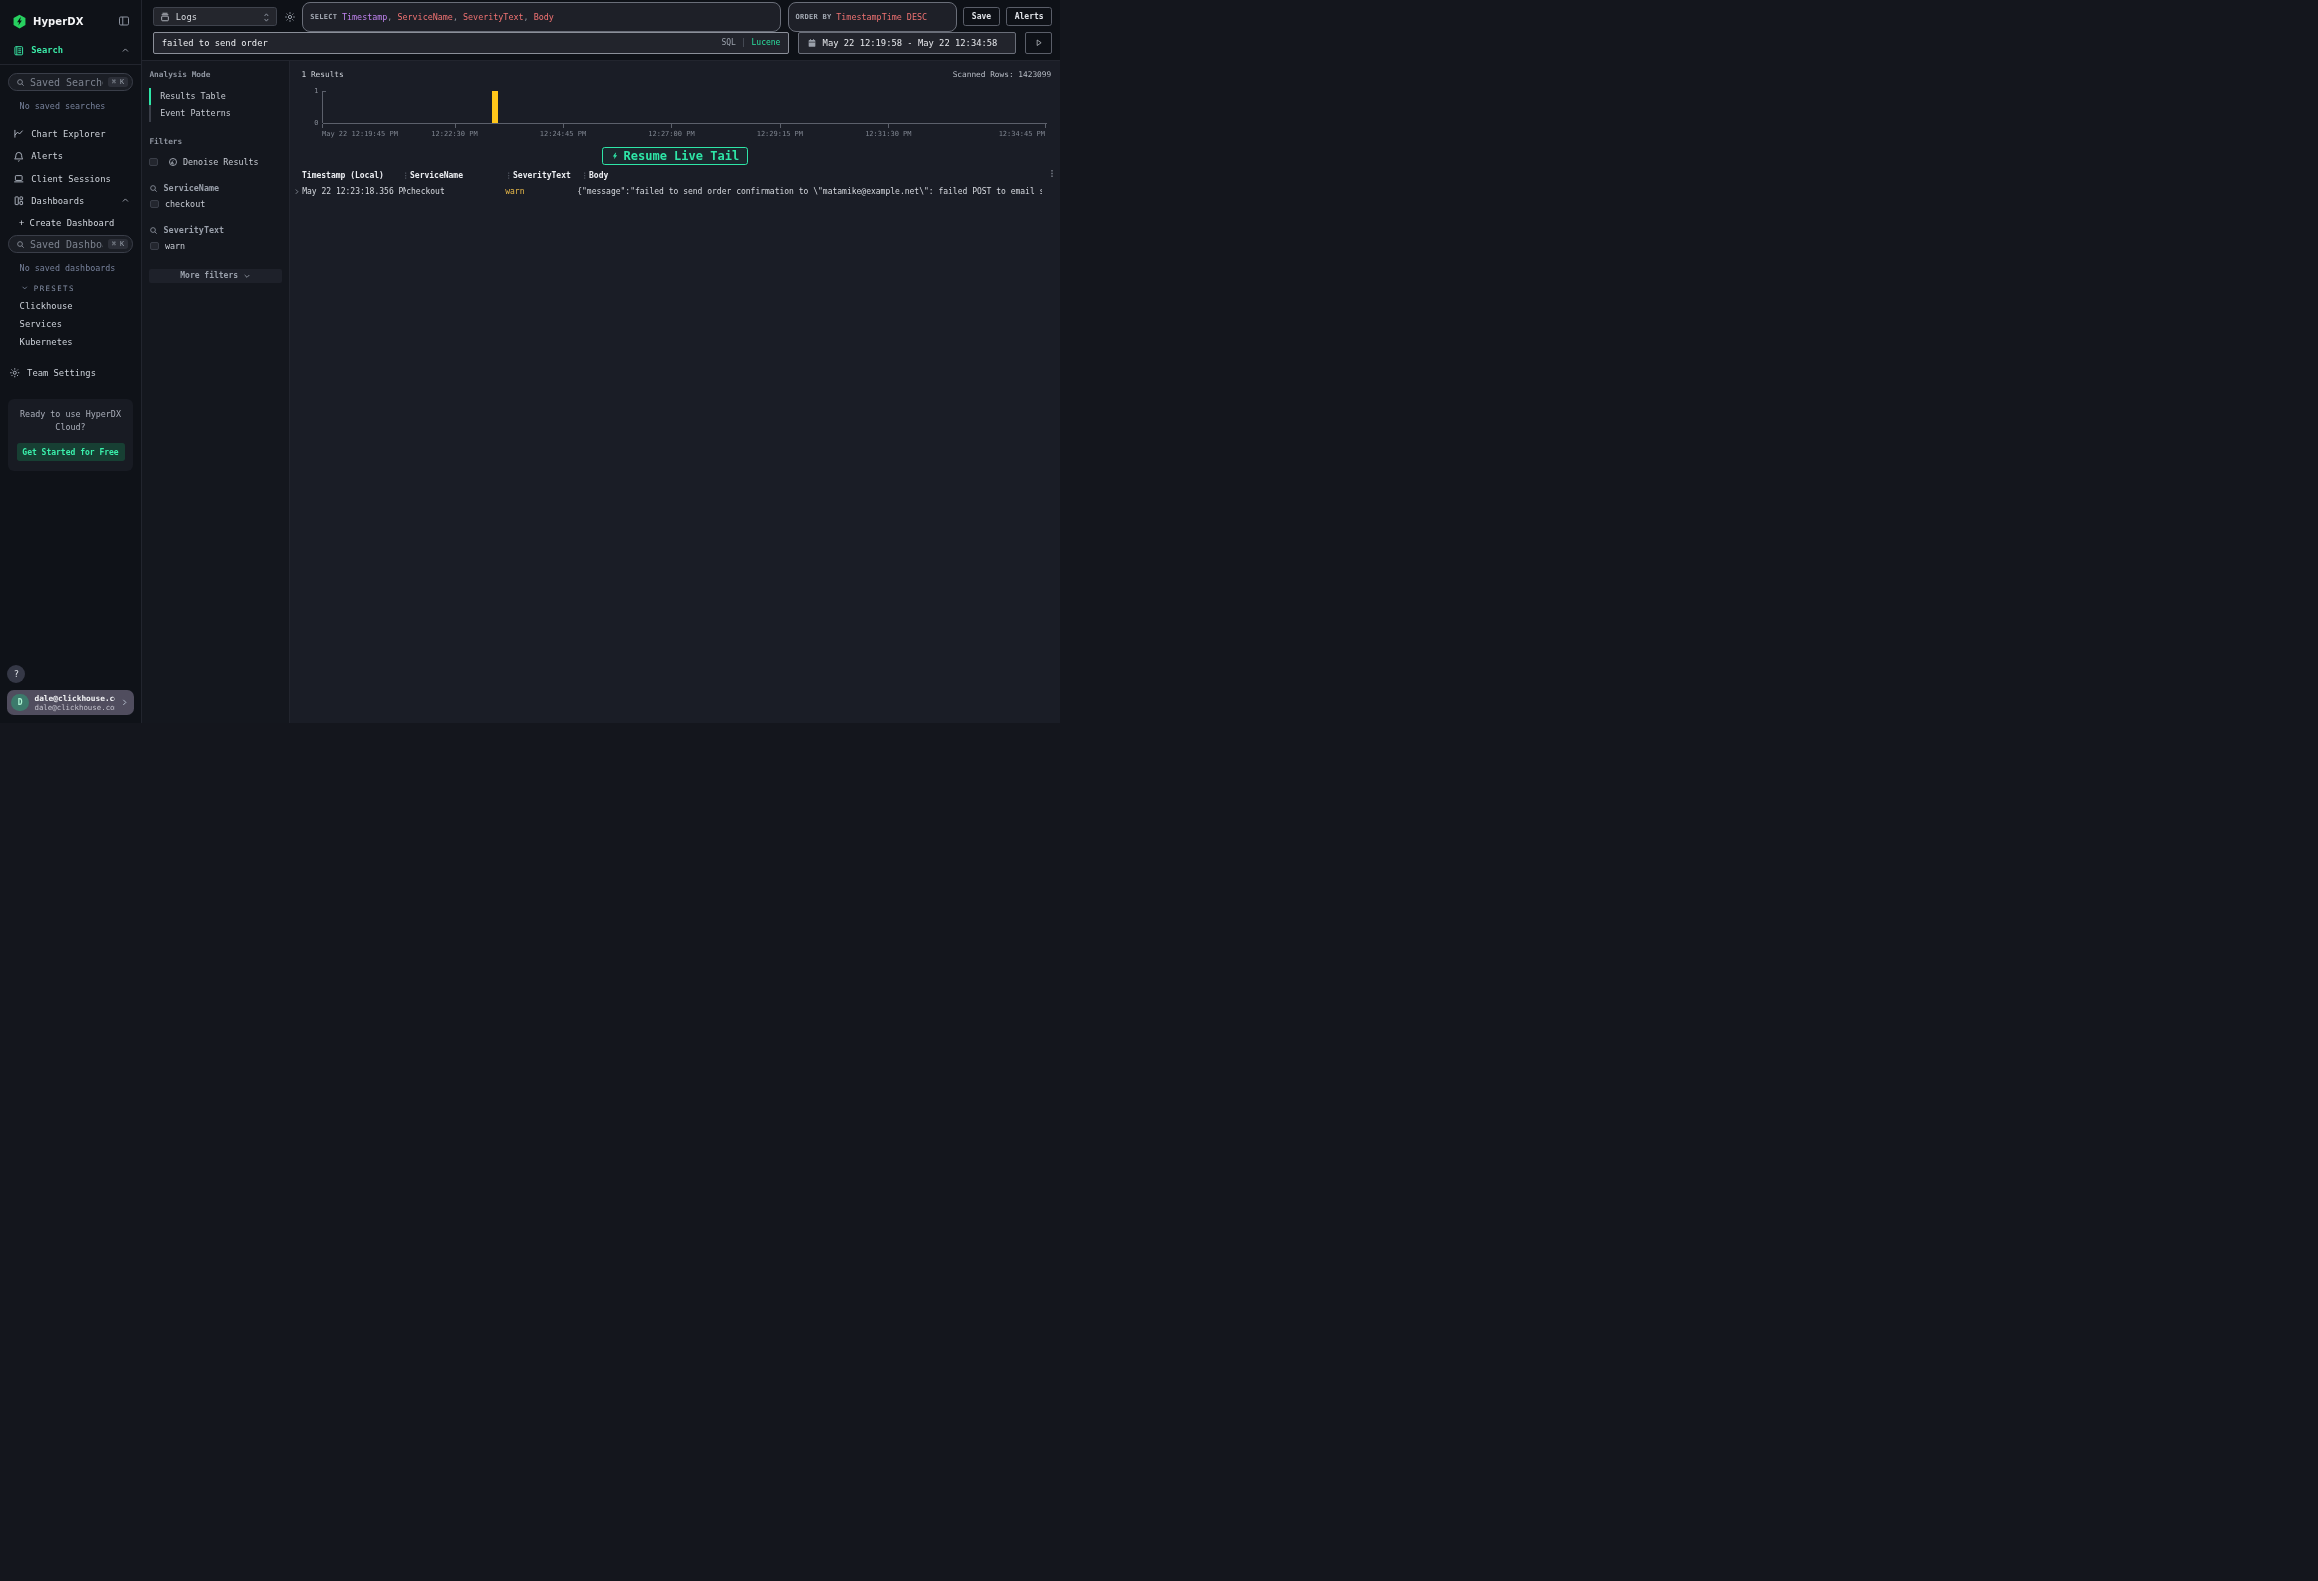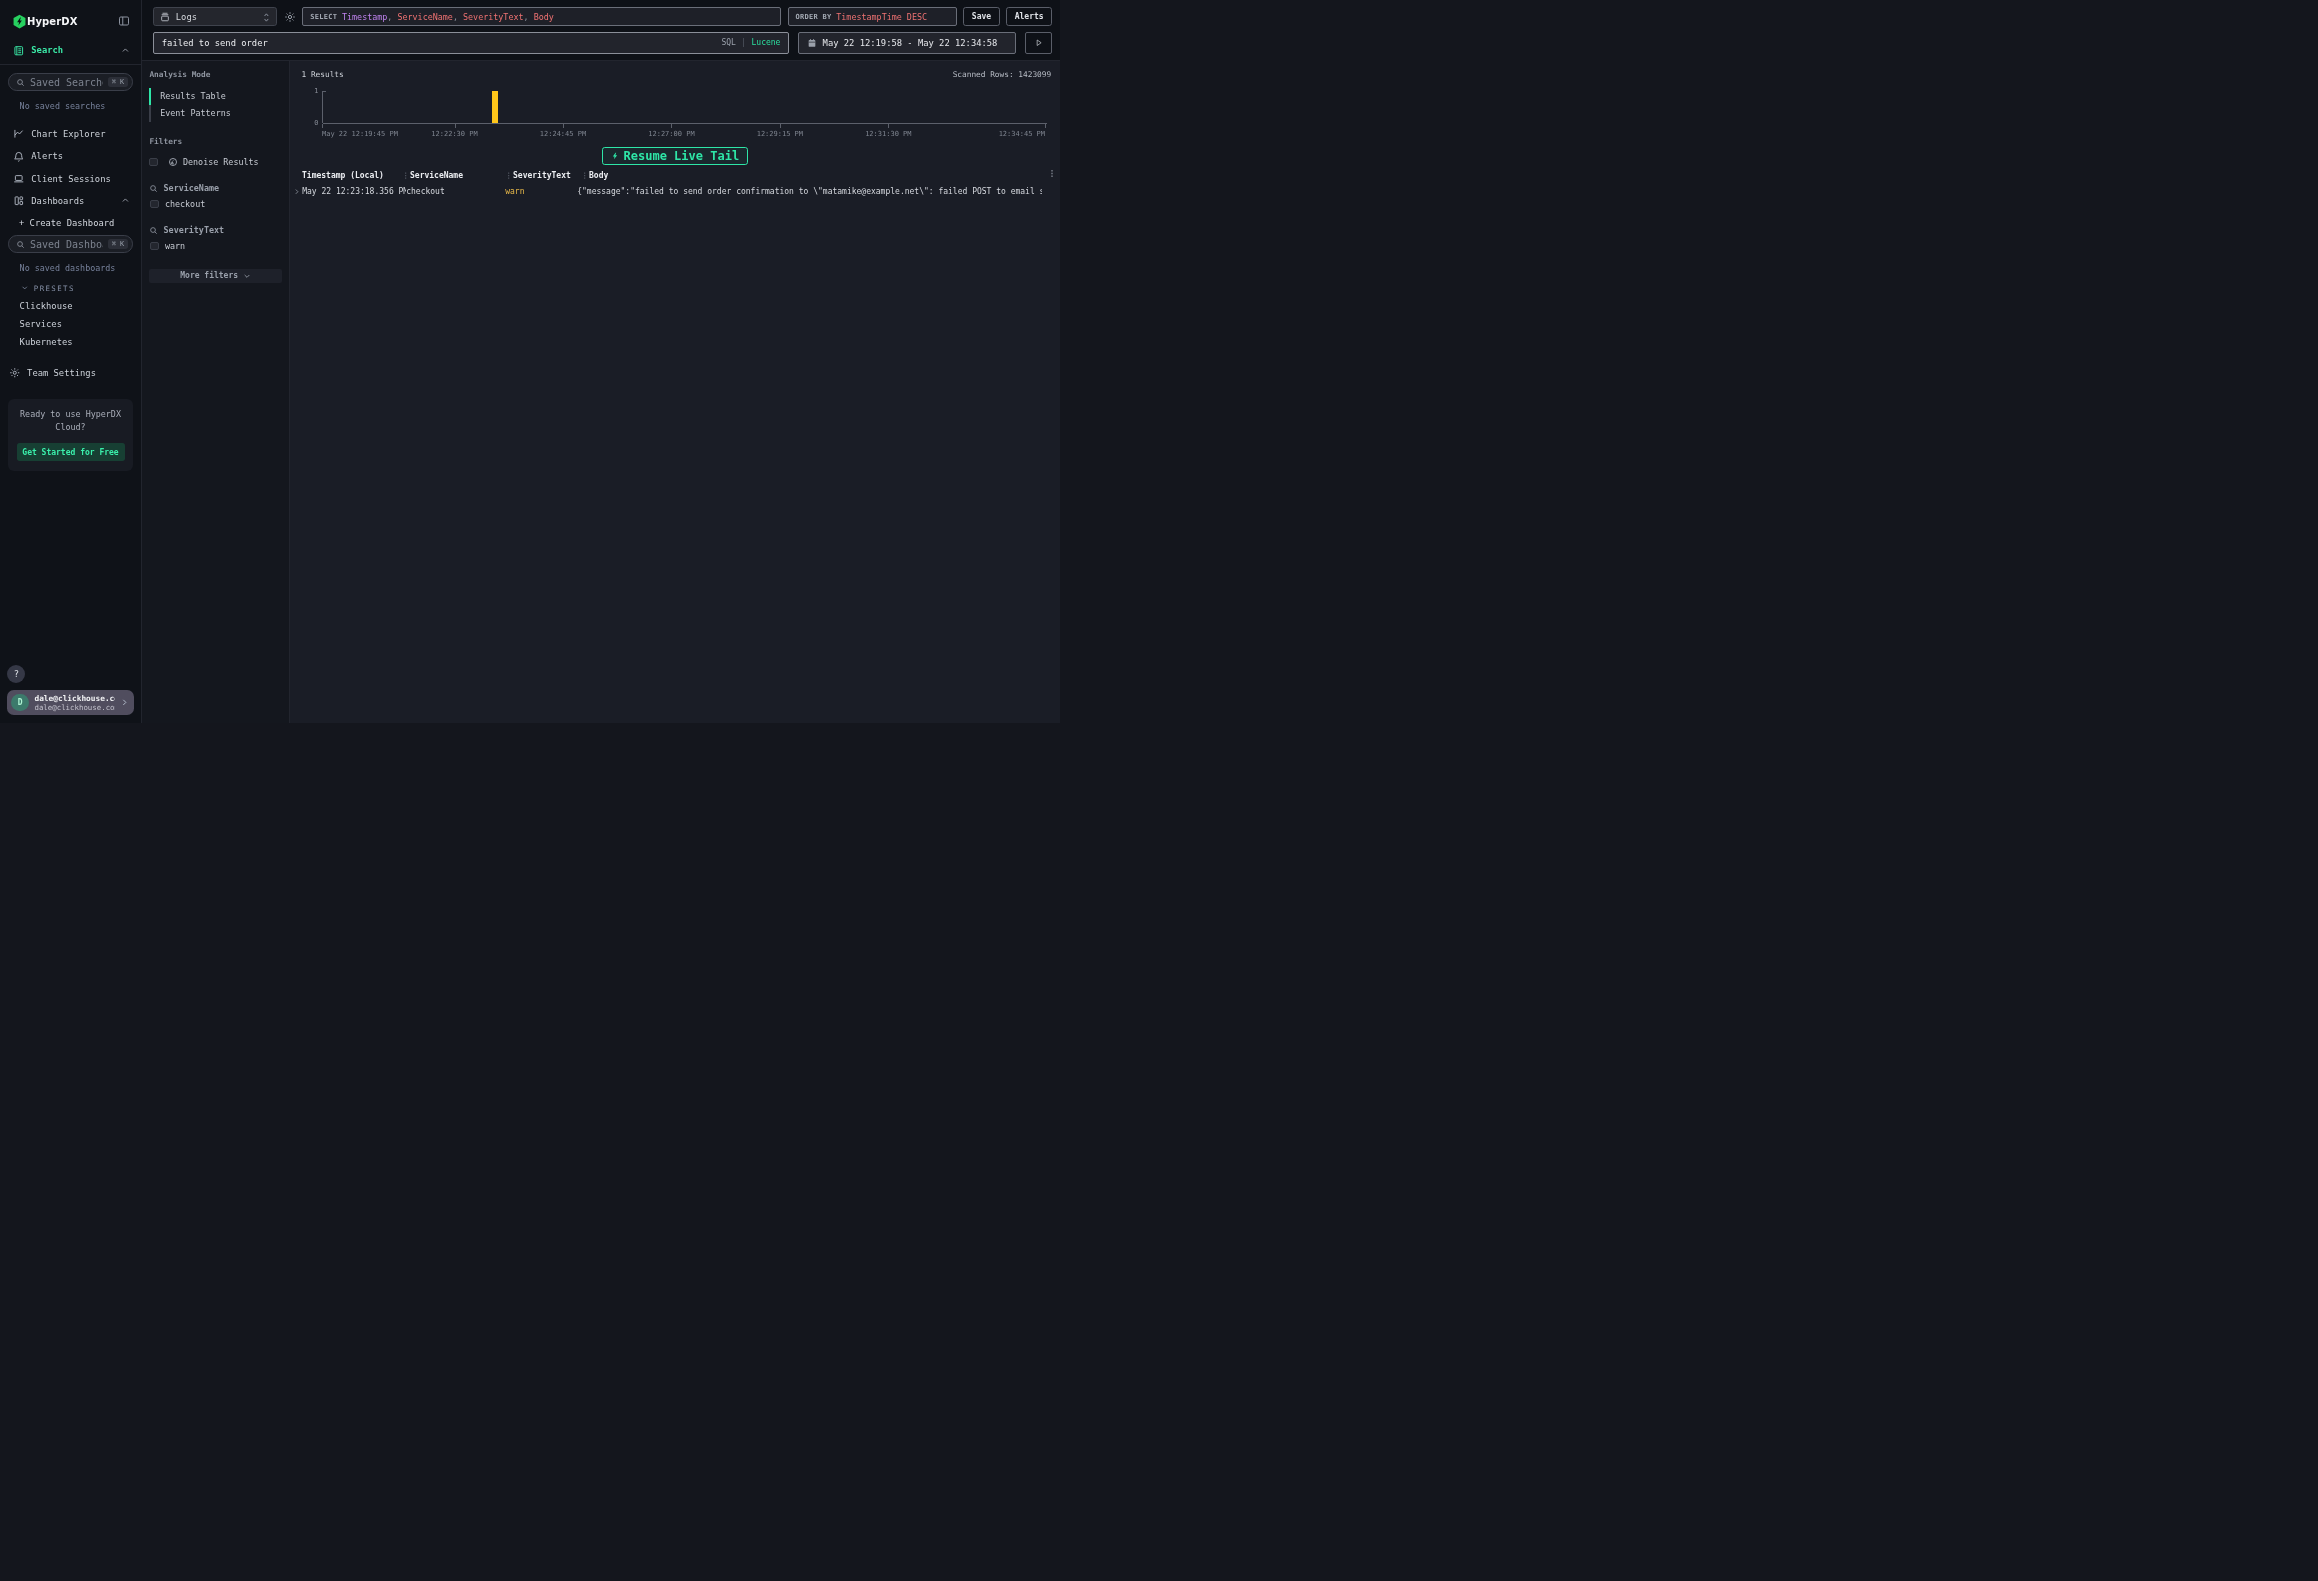--- a/index.html
+++ b/index.html
@@ -2,21 +2,21 @@
 <html style="font-size:10.8px"><head>
 <meta charset="utf-8">
 <style>
   * { margin:0; padding:0; box-sizing:border-box; }
   html,body { width:1060px; height:723px; background:#14161d; overflow:hidden; }
   body { font-family:"DejaVu Sans Mono","Liberation Mono",monospace; color:#e6e8ec; font-size:8.8px; }
   .app { display:flex; width:1060px; height:723px; }
 
   
   .sidebar { width:142px; flex:0 0 142px; background:#0f1218; border-right:0.7px solid #22252e; display:flex; flex-direction:column; height:100%; }
-  .logo-row { display:flex; align-items:center; gap:0; padding:13.5px 10.8px 10.8px 12px; }
+  .logo-row { display:flex; align-items:center; gap:6px; padding:13.5px 10.8px 10.8px 12px; }
   .logo-mark { width:15px; height:15px; flex:0 0 15px; }
   .logo-text { font-family:"DejaVu Sans","Liberation Sans",sans-serif; font-weight:bold; font-size:10px; color:#f4f5f7; letter-spacing:0.1px; flex:1; }
   .panel-icon { width:12px; height:12px; color:#8d93a0; cursor:pointer; }
   .nav-item { display:flex; align-items:center; gap:6.8px; padding:5.4px 10.8px 5.4px 13px; color:#ced3da; font-size:8.8px; cursor:pointer; }
   .nav-item .nico { width:11.5px; height:11.5px; color:#aeb4bf; flex:0 0 11.5px; }
   .nav-item.active { color:#3ae8a6; font-weight:bold; }
   .nav-item.active .nico { color:#3ae8a6; }
   .nav-spacer { flex:1; }
   .chev { width:8.8px; height:8.8px; color:#9aa0ab; }
   .side-divider { border-bottom:0.7px solid #22252e; margin-top:2.7px; }
@@ -45,21 +45,21 @@
   .rightcol { flex:1; display:flex; flex-direction:column; min-width:0; }
   .topbar { background:#0e1117; border-bottom:0.7px solid #22252e; padding:7.4px 8px 6px 10.8px; }
   .tb-row { display:flex; align-items:center; }
   .tb-row1 { gap:6.8px; height:19px; }
   .tb-row2 { gap:8.8px; height:22px; margin-top:5.4px; }
   .source-select { width:124px; height:19px; background:#24262d; border:0.7px solid #3f434d; border-radius:2.7px; display:flex; align-items:center; gap:6px; padding:0 4.7px 0 6px; cursor:pointer; }
   .source-select .sico { width:10px; height:10px; color:#c6cad2; }
   .source-label { flex:1; font-size:8.8px; color:#d6d9de; }
   .updown { width:8.8px; height:10px; color:#8d93a0; }
   .gear-btn { width:12px; height:12px; color:#9ba1ab; cursor:pointer; flex:0 0 12px; }
-  .query-box { flex:1; height:19px; background:#1e2028; border:0.7px solid #6a6e79; border-radius:2px; display:flex; align-items:center; padding:0 6.8px; gap:4.7px; overflow:hidden; white-space:nowrap; cursor:text; }
+  .query-box { flex:1; height:30px; background:#1e2028; border:0.7px solid #6a6e79; border-radius:8px; display:flex; align-items:center; padding:0 6.8px; gap:4.7px; overflow:hidden; white-space:nowrap; cursor:text; }
   .kw { font-weight:bold; font-size:7px; color:#a3a9b3; letter-spacing:0.3px; }
   .tok { font-size:8.4px; }
   .tok-purple { color:#c083ef; }
   .tok-salmon { color:#ef7272; }
   .tok-comma { color:#8b909a; font-size:8.4px; }
   .orderby-box { width:169px; flex:0 0 169px; }
   .btn { height:19px; padding:0 7.4px; background:transparent; border:0.7px solid #5a5e69; border-radius:2.7px; color:#dfe2e7; font-family:inherit; font-weight:bold; font-size:8px; cursor:pointer; }
   .search-box { flex:1; height:22px; background:#22242c; border:0.7px solid #8b8f99; border-radius:2px; display:flex; align-items:center; padding:0 8px; cursor:text; }
   .search-value { flex:1; font-size:8.8px; color:#eceef1; white-space:nowrap; overflow:hidden; }
   .lang-toggle { display:flex; align-items:center; gap:5.4px; font-size:8px; }

